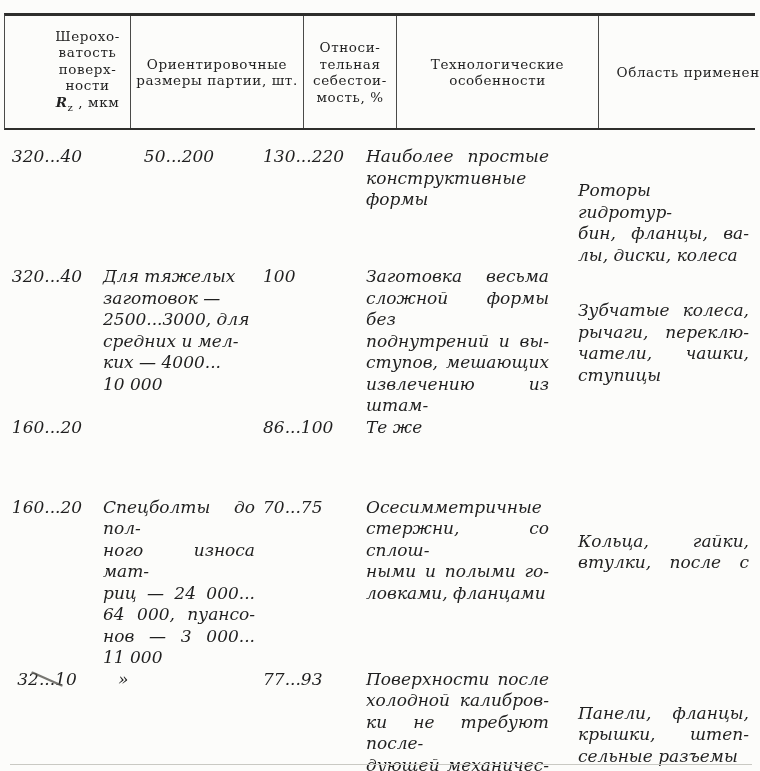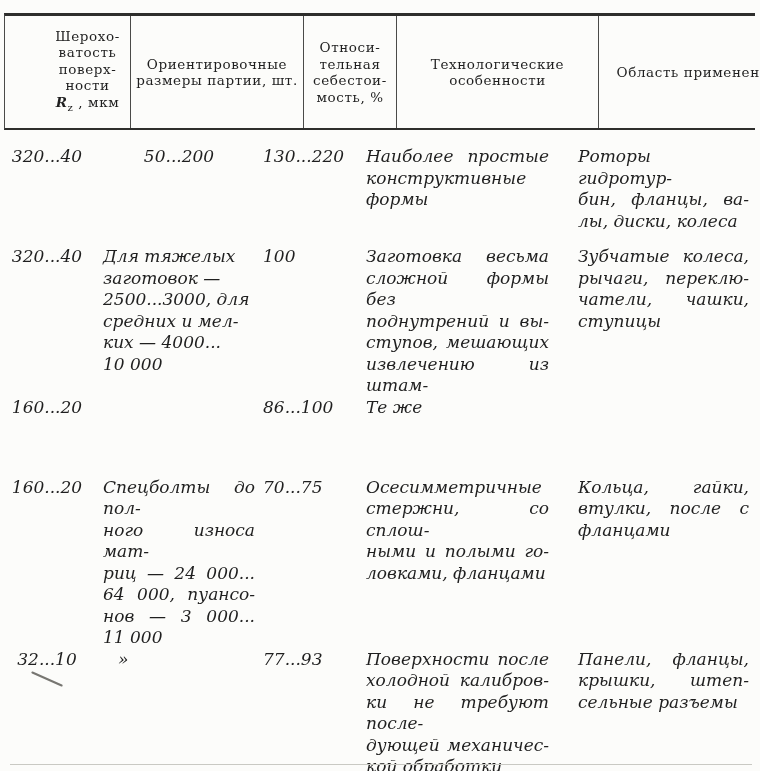--- a/index.html
+++ b/index.html
@@ -31,21 +31,21 @@
   .rz-line{white-space:nowrap;}
   .rz-sym{font-style:italic;font-weight:bold;}
   .rz-sub{font-size:10px;vertical-align:sub;}
   .body{padding-top:16px;}
   .row{font-size:17px;line-height:21.5px;font-style:italic;}
   .cell{overflow:hidden;}
   .c-rough{text-align:center;}
   .c-batch{padding-left:13px;padding-right:8px;}
   .c-cost{text-align:left;}
   .c-feat{padding-left:10px;padding-right:9px;}
-  .c-app{padding-left:20px;padding-right:6px;}
+  .c-app{padding-left:20px;padding-right:6px;margin-top:34px;}
   .tline{text-align:justify;text-align-last:justify;}
   .tline-last{text-align-last:left;}
   .left .tline{text-align:left;text-align-last:left;}
   .center .tline{text-align:center;text-align-last:center;}
   .ditto .tline{text-align:left;text-align-last:left;padding-left:15px;}
   .r1{min-height:100px;}
   .r2{min-height:122px;}
   .r3{min-height:80px;}
   .r4{min-height:123px;}
   .r5{min-height:107px;}
@@ -161,21 +161,20 @@
       <div class="cell c-cost">70...75</div>
       <div class="cell c-feat">
           <div class="tline">Осесимметричные</div>
           <div class="tline">стержни, со сплош-</div>
           <div class="tline">ными и полыми го-</div>
           <div class="tline tline-last">ловками, фланцами</div>
         </div>
       <div class="cell c-app">
           <div class="tline">Кольца, гайки,</div>
           <div class="tline">втулки, после с</div>
-          <div class="tline tline-last">фланцами</div>
         </div>
     </div>
 
     <div class="grid row r5">
       <div class="cell c-rough">32...10</div>
       <div class="cell c-batch ditto">
           <div class="tline tline-last">»</div>
         </div>
       <div class="cell c-cost">77...93</div>
       <div class="cell c-feat">

